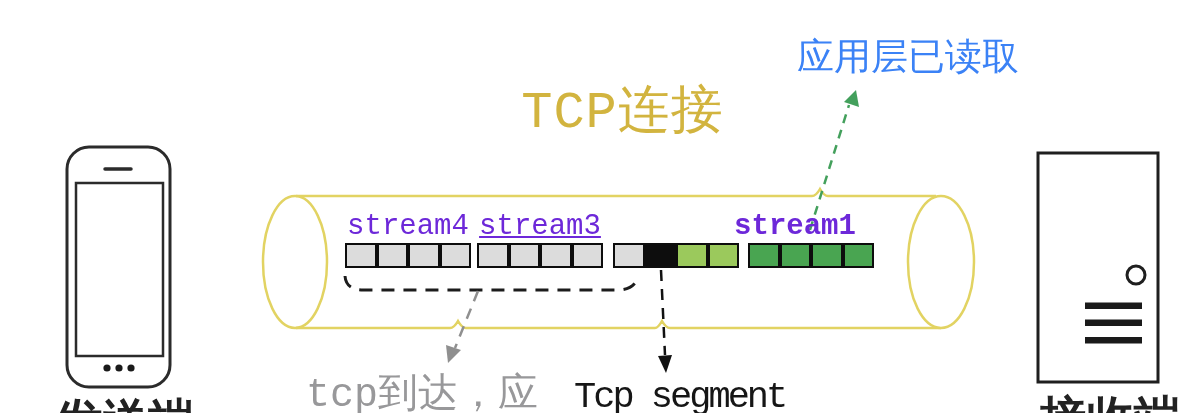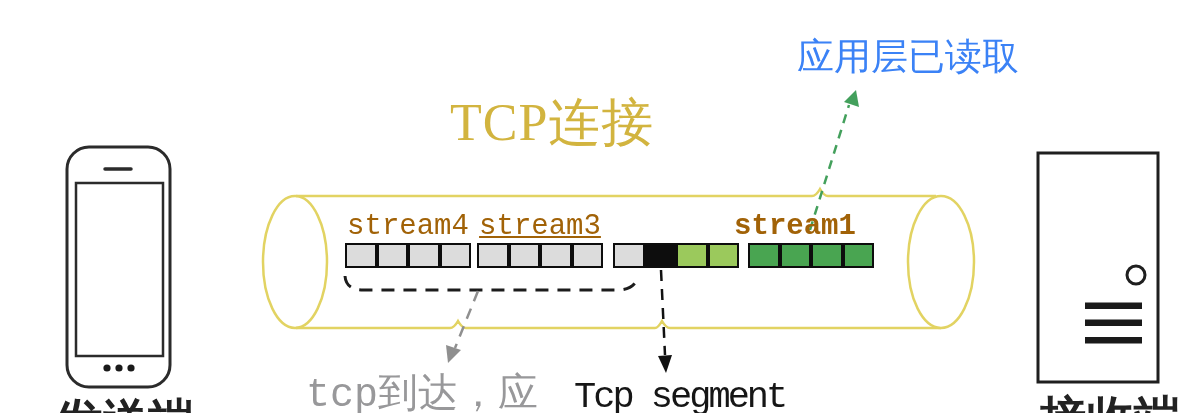--- a/index.html
+++ b/index.html
@@ -4,33 +4,33 @@
 <style>
   html,body{margin:0;padding:0;background:#ffffff;}
   .canvas{
     position:relative;width:1200px;height:413px;background:#ffffff;
     overflow:hidden;font-family:"Liberation Sans",sans-serif;
   }
   .abs{position:absolute;}
   svg{position:absolute;left:0;top:0;}
 
   .title{
-    left:450px;top:95px;width:345px;
-    font-family:Liberation Serif, serif;font-size:52px;line-height:56px;
+    left:450px;top:86px;width:345px;text-align:center;
+    font-family:Liberation Mono, monospace;font-size:52px;line-height:56px;
     color:#d2b43f;letter-spacing:1px;white-space:nowrap;
   }
   .app-read{
     left:797px;top:36px;width:228px;
     font-family:"Liberation Serif",serif;font-size:37px;line-height:42px;
     color:#3b82f6;white-space:nowrap;
   }
   .stream-label{
     top:212px;height:30px;width:126px;text-align:center;
     font-family:"Liberation Mono",monospace;font-size:29px;line-height:30px;
-    color:#a16207;white-space:nowrap;
+    color:#6d28d9;white-space:nowrap;
   }
   .lbl0{left:345px;} .lbl1{left:477px;text-decoration:underline;} .lbl2{left:613px;} .lbl3{left:732px;font-weight:bold;}
 
   .stream-cells{top:243px;height:25px;display:flex;flex-direction:row;}
   .g0{left:345px;} .g1{left:477px;} .g2{left:613px;} .g3{left:748px;}
   .seg{
     box-sizing:border-box;flex:none;width:31.5px;height:25px;
     border:2.5px solid #0d0d0d;
   }
 

